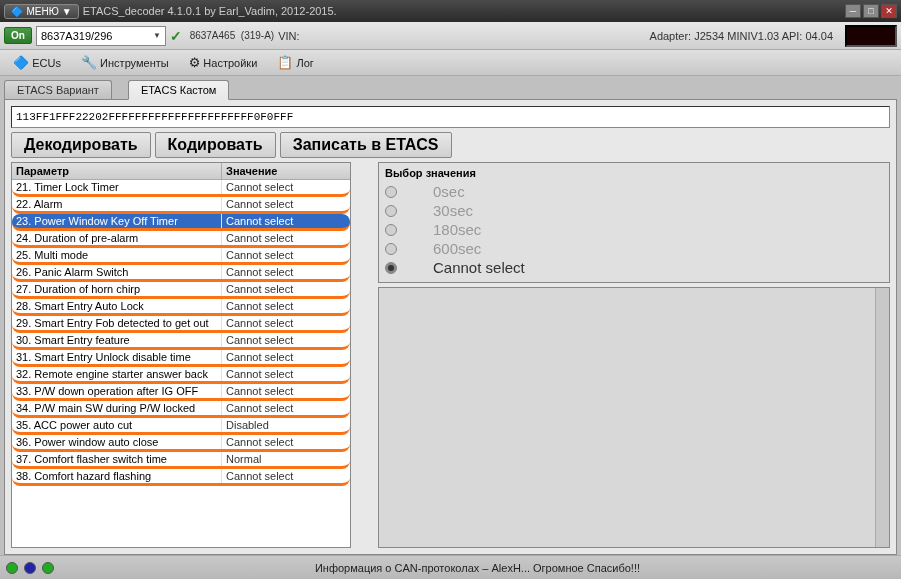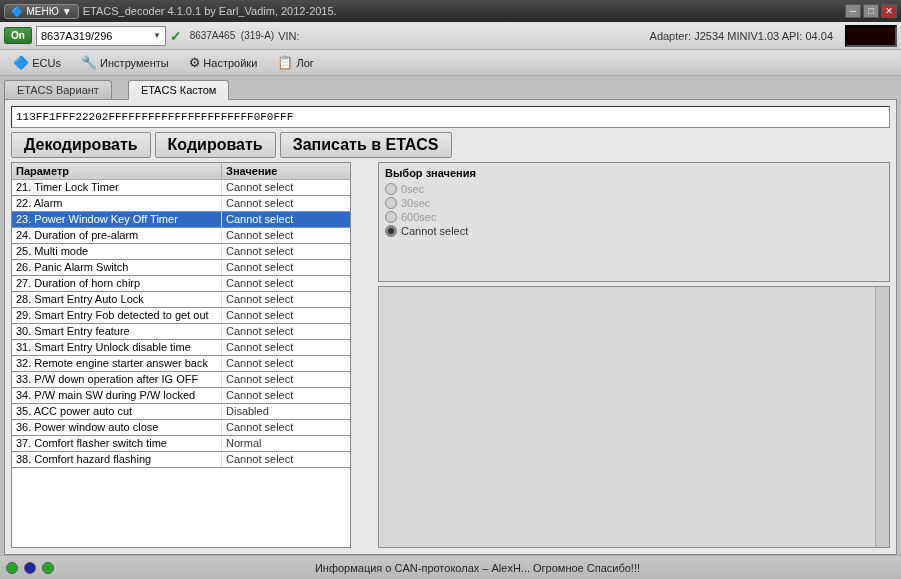--- a/index.html
+++ b/index.html
@@ -196,22 +196,23 @@
       color: #000;
     }
     .params-header-cell:first-child { width: 210px; }
     .params-header-cell:last-child { flex: 1; border-right: none; }
     .params-list {
       overflow-y: auto;
       flex: 1;
     }
     .param-row {
       display: flex;
-      border-bottom: 1px solid #f97316;
+      border-bottom: 3px solid #f97316;
       min-height: 16px;
+      border-radius: 8px;
     }
     .param-row.selected { background: #316ac5; color: #fff; }
     .param-row.selected .param-value { color: #fff; }
     .param-name {
       width: 210px;
       padding: 1px 4px;
       font-size: 11px;
       overflow: hidden;
       white-space: nowrap;
       text-overflow: ellipsis;
@@ -257,21 +258,21 @@
       display: flex; align-items: center; justify-content: center;
       flex-shrink: 0;
     }
     .radio-circle.selected { background: #888; }
     .radio-circle.selected::after {
       content: '';
       width: 6px; height: 6px;
       border-radius: 50%;
       background: #333;
     }
-    .radio-label { font-size: 11px; color: #333; }
+    .radio-label { font-size: 15px; color: #333; margin-left: 32px; }
     .radio-label.disabled { color: #999; }
 
     .description-panel {
       flex: 1;
       border: 1px solid #888;
       background: #d8d8d8;
       padding: 4px;
       font-size: 10px;
       color: #555;
       overflow-y: auto;
@@ -481,20 +482,24 @@
               <div class="radio-option">
                 <div class="radio-circle"></div>
                 <span class="radio-label disabled">0sec</span>
               </div>
               <div class="radio-option">
                 <div class="radio-circle"></div>
                 <span class="radio-label disabled">30sec</span>
               </div>
               <div class="radio-option">
                 <div class="radio-circle"></div>
+                <span class="radio-label disabled">180sec</span>
+              </div>
+              <div class="radio-option">
+                <div class="radio-circle"></div>
                 <span class="radio-label disabled">600sec</span>
               </div>
               <div class="radio-option">
                 <div class="radio-circle selected"></div>
                 <span class="radio-label">Cannot select</span>
               </div>
             </div>
         </div>
         <div class="description-panel">
           <div class="desc-scrollbar"></div>

